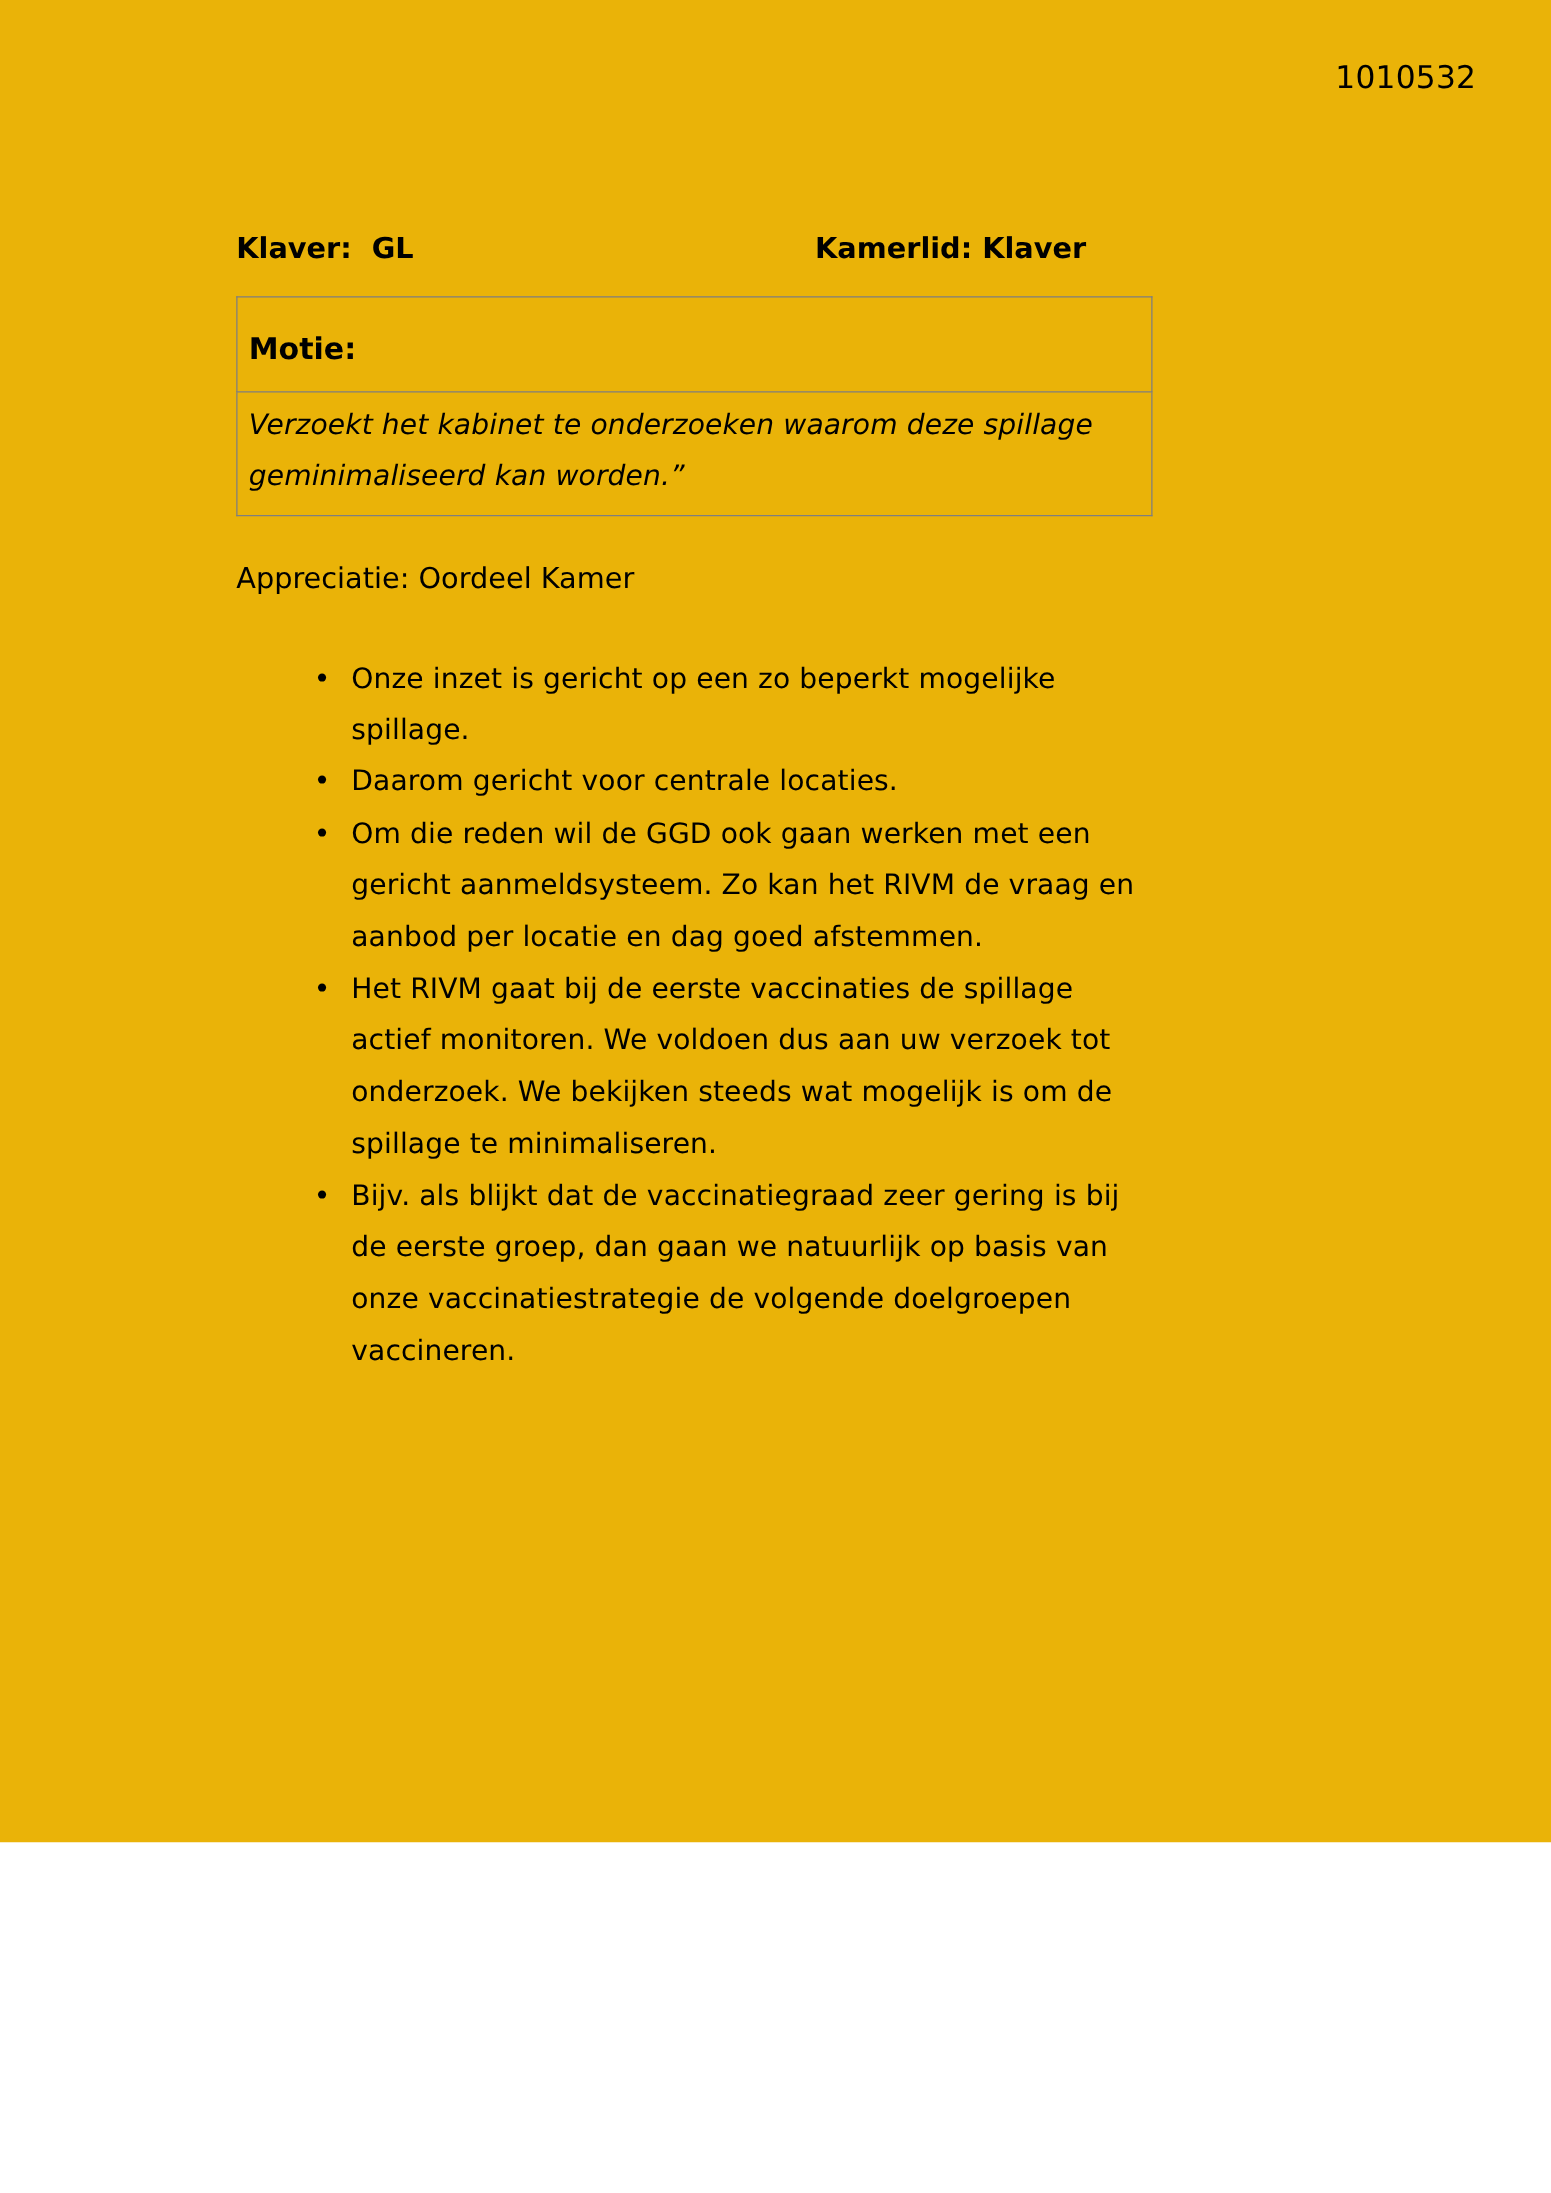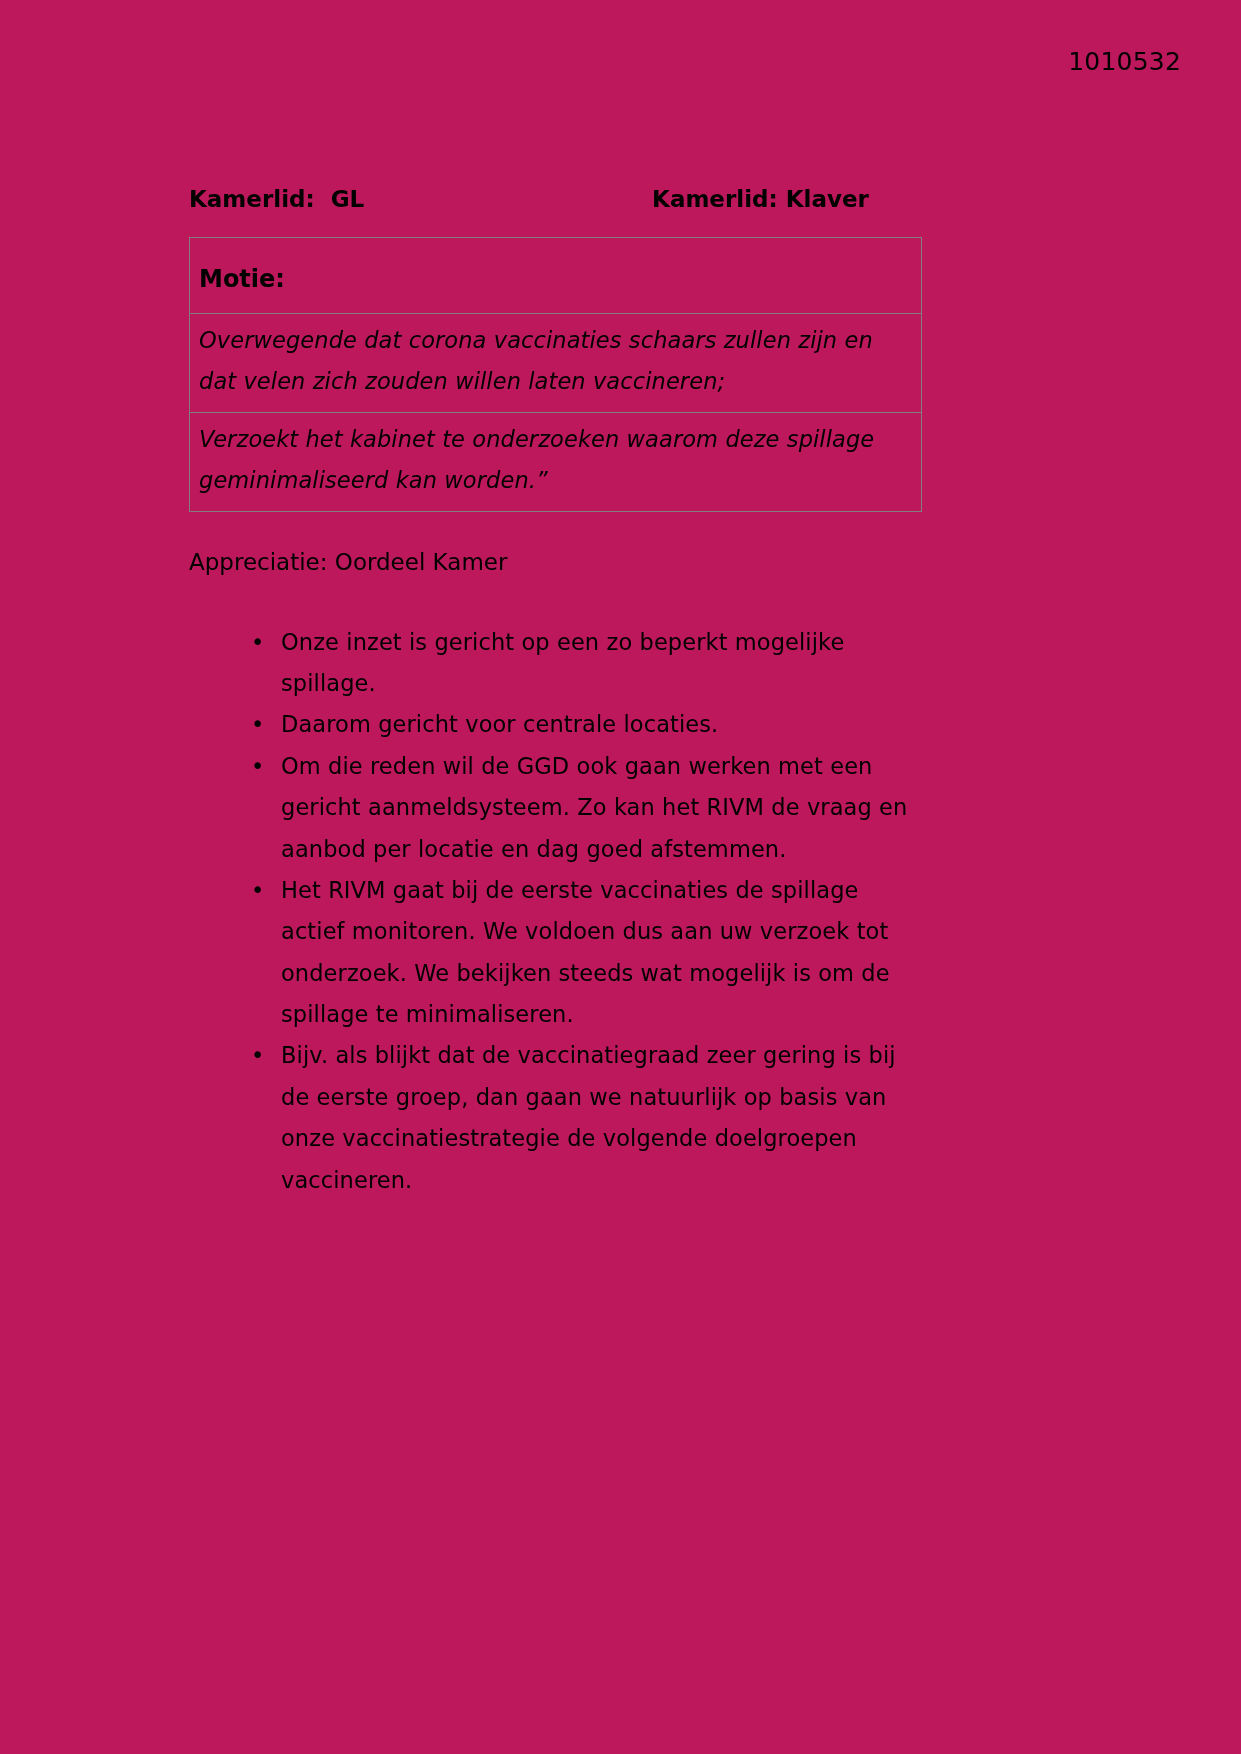--- a/index.html
+++ b/index.html
@@ -7,22 +7,22 @@
     padding: 0;
     background: #ffffff;
   }
   body {
     font-family: "DejaVu Sans", sans-serif;
     color: #000000;
   }
   .page {
     position: relative;
     width: 1241px;
-    height: 1754px;
-    background: #be185d;
+    height: 1474px;
+    background: #eab308;
     box-sizing: border-box;
     overflow: hidden;
   }
   .page-number {
     position: absolute;
     top: 47px;
     right: 60px;
     font-size: 25px;
     line-height: 1.2;
     letter-spacing: 0.2px;
@@ -104,34 +104,29 @@
 </head>
 <body>
 
 <div class="page">
 
   <div class="page-number">1010532</div>
 
   <div class="content">
 
     <div class="meta-row">
-      <span class="meta-fractie">Kamerlid:  GL</span>
+      <span class="meta-fractie">Klaver:  GL</span>
       <span class="meta-kamerlid">Kamerlid: Klaver</span>
     </div>
 
     <table class="motie">
       <tbody>
         <tr>
           <td>
             <div class="cell-head">Motie:</div>
-          </td>
-        </tr>
-        <tr>
-          <td>
-            <div class="cell-body">Overwegende dat corona vaccinaties schaars zullen zijn en dat velen zich zouden willen laten vaccineren;</div>
           </td>
         </tr>
         <tr>
           <td>
             <div class="cell-body">Verzoekt het kabinet te onderzoeken waarom deze spillage geminimaliseerd kan worden.”</div>
           </td>
         </tr>
       </tbody>
     </table>
 

